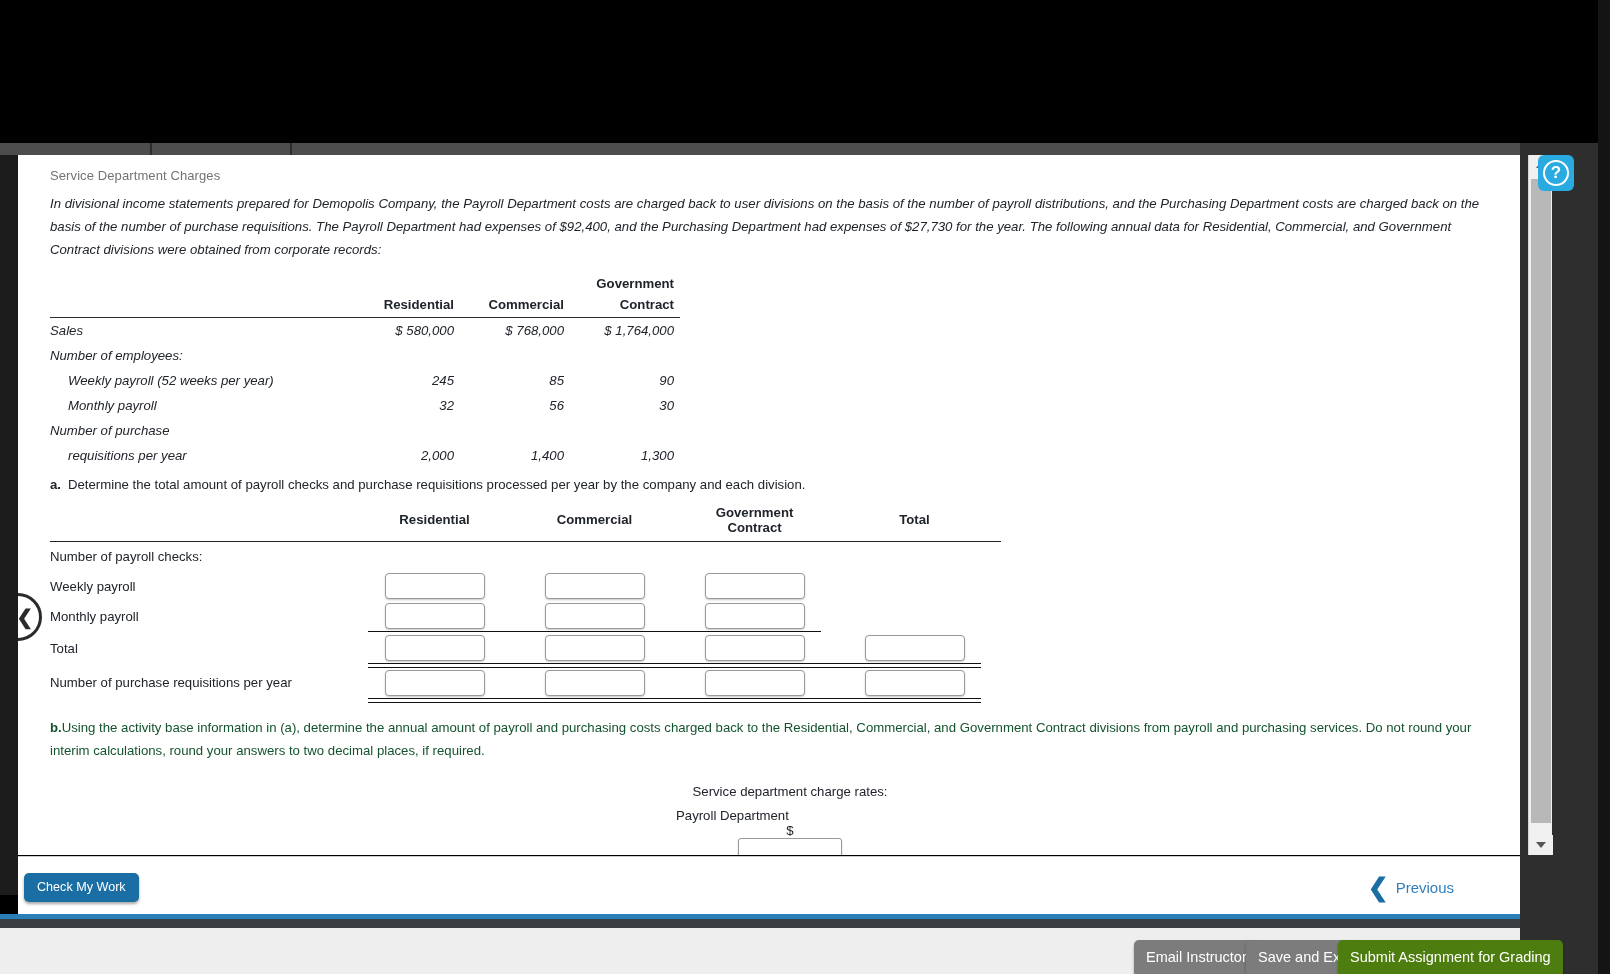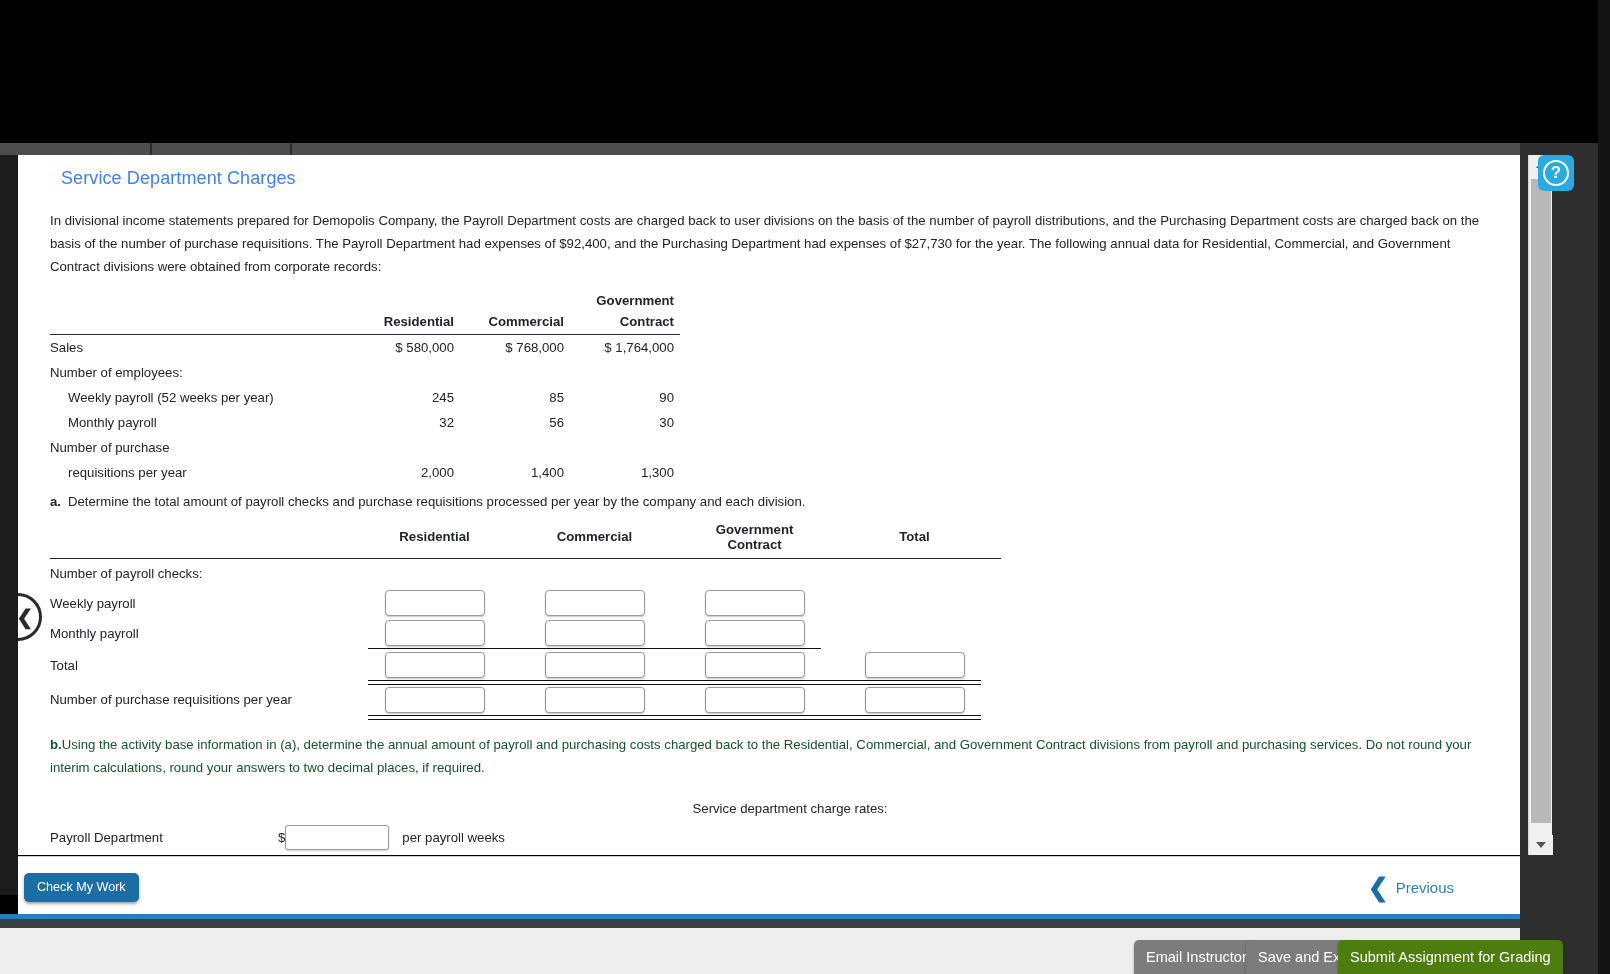--- a/index.html
+++ b/index.html
@@ -27,32 +27,32 @@
 
   
   .left-rail { position: absolute; left: 0; top: 155px; width: 18px; height: 740px; background: #1c1c1c; }
 
   
   .card { position: absolute; left: 18px; top: 155px; width: 1502px; height: 700px;
           background: #fff; overflow: hidden; }
 
   .content { position: absolute; left: 0; top: 0; width: 1512px; height: 700px; padding: 0 0 0 32px; }
 
-  .section-title { color: #3b82f6; font-size: 18px; margin-top: 13px; letter-spacing: .1px; margin-left: 11px; }
-
-  .intro { font-size: 13.2px; color: #20242b; line-height: 1.74; margin-top: 21px;
-           width: 1452px; }
+  .section-title { color: #737373; font-size: 13px; margin-top: 13px; letter-spacing: .1px; }
+
+  .intro { font-size: 13.2px; color: #20242b; line-height: 1.74; margin-top: 10px;
+           width: 1452px; font-style: italic; }
 
   
   table { border-collapse: collapse; }
   .given { margin-top: 13px; font-size: 13.2px; color: #20242b; }
   .given th { font-weight: bold; text-align: right; padding: 1px 6px 5px 10px; vertical-align: bottom;
               font-size: 13.2px; }
   .given .hdr-row2 th { border-bottom: 1.3px solid #2b2b2b; }
-  .given td { padding: 5px 6px 5px 10px; }
+  .given td { padding: 5px 6px 5px 10px; font-style: italic; }
   .given td.lbl { text-align: left; padding-left: 0; }
   .given td.num { text-align: right; }
   .w-label { width: 300px; }
   .w-col { width: 110px; }
   .indent1 { padding-left: 18px !important; }
 
   
   .qline { font-size: 13.2px; color: #20242b; margin-top: 9px; }
   .qline b { font-weight: bold; }
   .qline .sp { display: inline-block; width: 7px; }
@@ -74,21 +74,21 @@
     width: 100px; height: 26px; border: 1px solid #9a9a9a; border-radius: 4px;
     background: #fff; box-shadow: 0 1px 2px rgba(0,0,0,.22);
     font-family: "Liberation Sans", sans-serif; font-size: 13px; padding: 0 5px;
     text-align: right; outline: none;
   }
   .rule-single td { border-top: 1.5px solid #111; height: 1px; padding: 0; }
   .rule-double td { border-top: 1.5px solid #111; border-bottom: 1.5px solid #111;
                     height: 4px; padding: 0; }
 
   .srates-title { font-size: 13.2px; color: #20242b; margin-top: 22px; text-align: center; }
-  .rate-row { display: flex; align-items: center; margin-top: 9px; font-size: 13.2px; color: #20242b; }
+  .rate-row { display: flex; align-items: center; margin-top: 9px; font-size: 13.2px; color: #20242b; flex-direction: column; }
   .rate-name { width: 228px; }
   .dollar { margin-right: 0px; }
   .rate-unit { margin-left: 13px; }
   input.box-rate {
     width: 104px; height: 25px; border: 1px solid #9a9a9a; border-radius: 3px; background: #fff;
     box-shadow: 0 1px 2px rgba(0,0,0,.2);
     font-family: "Liberation Sans", sans-serif; font-size: 13px; padding: 0 5px; outline: none;
   }
 
   

